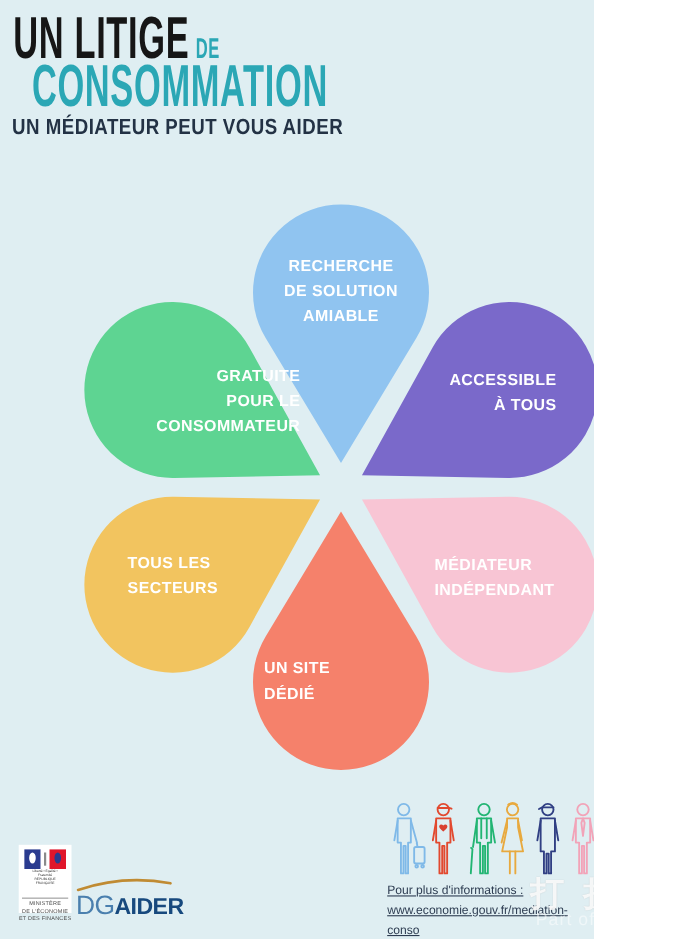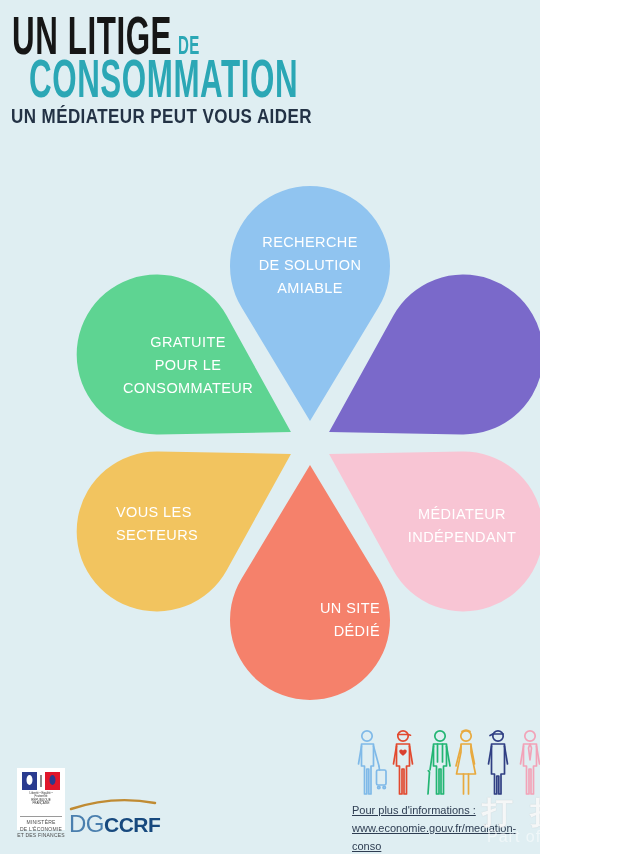--- a/index.html
+++ b/index.html
@@ -29,29 +29,29 @@
   }
   .subtitle {
     position:absolute; left:11px; top:105px;
     transform:scaleX(0.85); transform-origin:0 0; white-space:nowrap;
     font-size:20px; font-weight:700; color:#233245; letter-spacing:0.5px;
   }
   
   .flower { position:absolute; left:0; top:0; width:624px; height:854px; }
   .petal-label {
     position:absolute; white-space:pre-line;
-    font-weight:400; font-size:14.5px; line-height:23px;
+    font-weight:700; font-size:14.5px; line-height:23px;
     letter-spacing:0.4px; color:#ffffff;
   }
   .pl-recherche  { left:230px; top:231px; width:160px; text-align:center; }
   .pl-accessible { left:316px; top:335px; width:190px; text-align:right; }
-  .pl-mediateur  { left:377px; top:503px; width:170px; text-align:center; }
-  .pl-site       { left:240px; top:597px; width:140px; text-align:right; }
+  .pl-mediateur  { left:395px; top:503px; width:170px; }
+  .pl-site       { left:240px; top:597px; width:140px; text-align:left; }
   .pl-secteurs   { left:116px; top:501px; width:150px; text-align:left; }
-  .pl-gratuite   { left:103px; top:331px; width:170px; text-align:center; }
+  .pl-gratuite   { left:103px; top:331px; width:170px; text-align:right; }
   
   .mediation-heading {
     position:absolute; left:352px; top:707px; width:262px;
     font-size:15.5px; font-weight:400; color:#25364e; letter-spacing:0.3px;
     white-space:nowrap;
   }
   .people { position:absolute; left:348px; top:726px; width:264px; height:74px; }
   .info-block {
     position:absolute; left:352px; top:801px;
     font-size:11px; line-height:18px; color:#2e3d52;text-decoration:underline;
@@ -109,25 +109,27 @@
       <path transform="translate(310,443) rotate(120) translate(0,-22)" d="M0 0 L-68.5 -113.7 A80 80 0 1 1 68.5 -113.7 Z" fill="#f8c5d4"></path>
       <path transform="translate(310,443) rotate(180) translate(0,-22)" d="M0 0 L-68.5 -113.7 A80 80 0 1 1 68.5 -113.7 Z" fill="#f5816b"></path>
       <path transform="translate(310,443) rotate(240) translate(0,-22)" d="M0 0 L-68.5 -113.7 A80 80 0 1 1 68.5 -113.7 Z" fill="#f2c45f"></path>
       <path transform="translate(310,443) rotate(300) translate(0,-22)" d="M0 0 L-68.5 -113.7 A80 80 0 1 1 68.5 -113.7 Z" fill="#5ed492"></path>
     </g>
   </svg>
 
   <div class="petal-label pl-recherche">RECHERCHE
 DE SOLUTION
 AMIABLE</div>
+  <div class="petal-label pl-accessible">ACCESSIBLE
+À TOUS</div>
   <div class="petal-label pl-mediateur">MÉDIATEUR
 INDÉPENDANT</div>
   <div class="petal-label pl-site">UN SITE
 DÉDIÉ</div>
-  <div class="petal-label pl-secteurs">VOUS LES
+  <div class="petal-label pl-secteurs">TOUS LES
 SECTEURS</div>
   <div class="petal-label pl-gratuite">GRATUITE
 POUR LE
 CONSOMMATEUR</div>
 
 
   <svg class="people" viewBox="0 0 264 74" fill="none" stroke-width="1.7" stroke-linecap="round" stroke-linejoin="round">
 
     <g transform="translate(20,2)" stroke="#7fb9e8">
       <circle cx="-1" cy="8" r="5.2"></circle>
@@ -225,20 +227,20 @@
     <div class="ministry-lines">MINISTÈRE
 DE L'ÉCONOMIE
 ET DES FINANCES</div>
   </div>
 
   <div class="dgccrf">
     <svg class="dgccrf-arc" width="88" height="16" viewBox="0 0 88 16">
       <path d="M2 14 Q44 0 86 8" stroke="#c08b33" stroke-width="2.4" fill="none" stroke-linecap="round"></path>
     </svg>
     <div class="dgccrf-text">
-      <span class="dg">DG</span><span class="ccrf">CCRF</span>
+      <span class="dg">DG</span><span class="ccrf">AIDER</span>
     </div>
   </div>
 
   <div class="wm-cn">打折网</div>
   <div class="wm-en">Part of Dealmoon</div>
 
 </div>
 
 </body></html>

